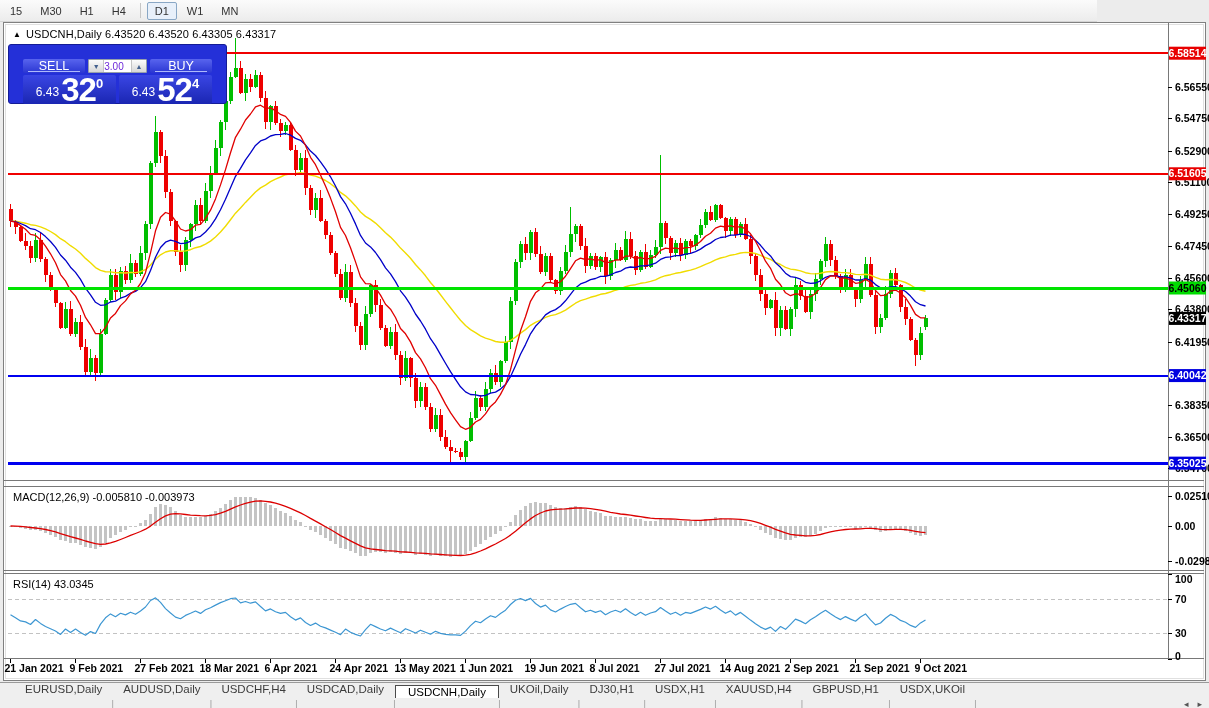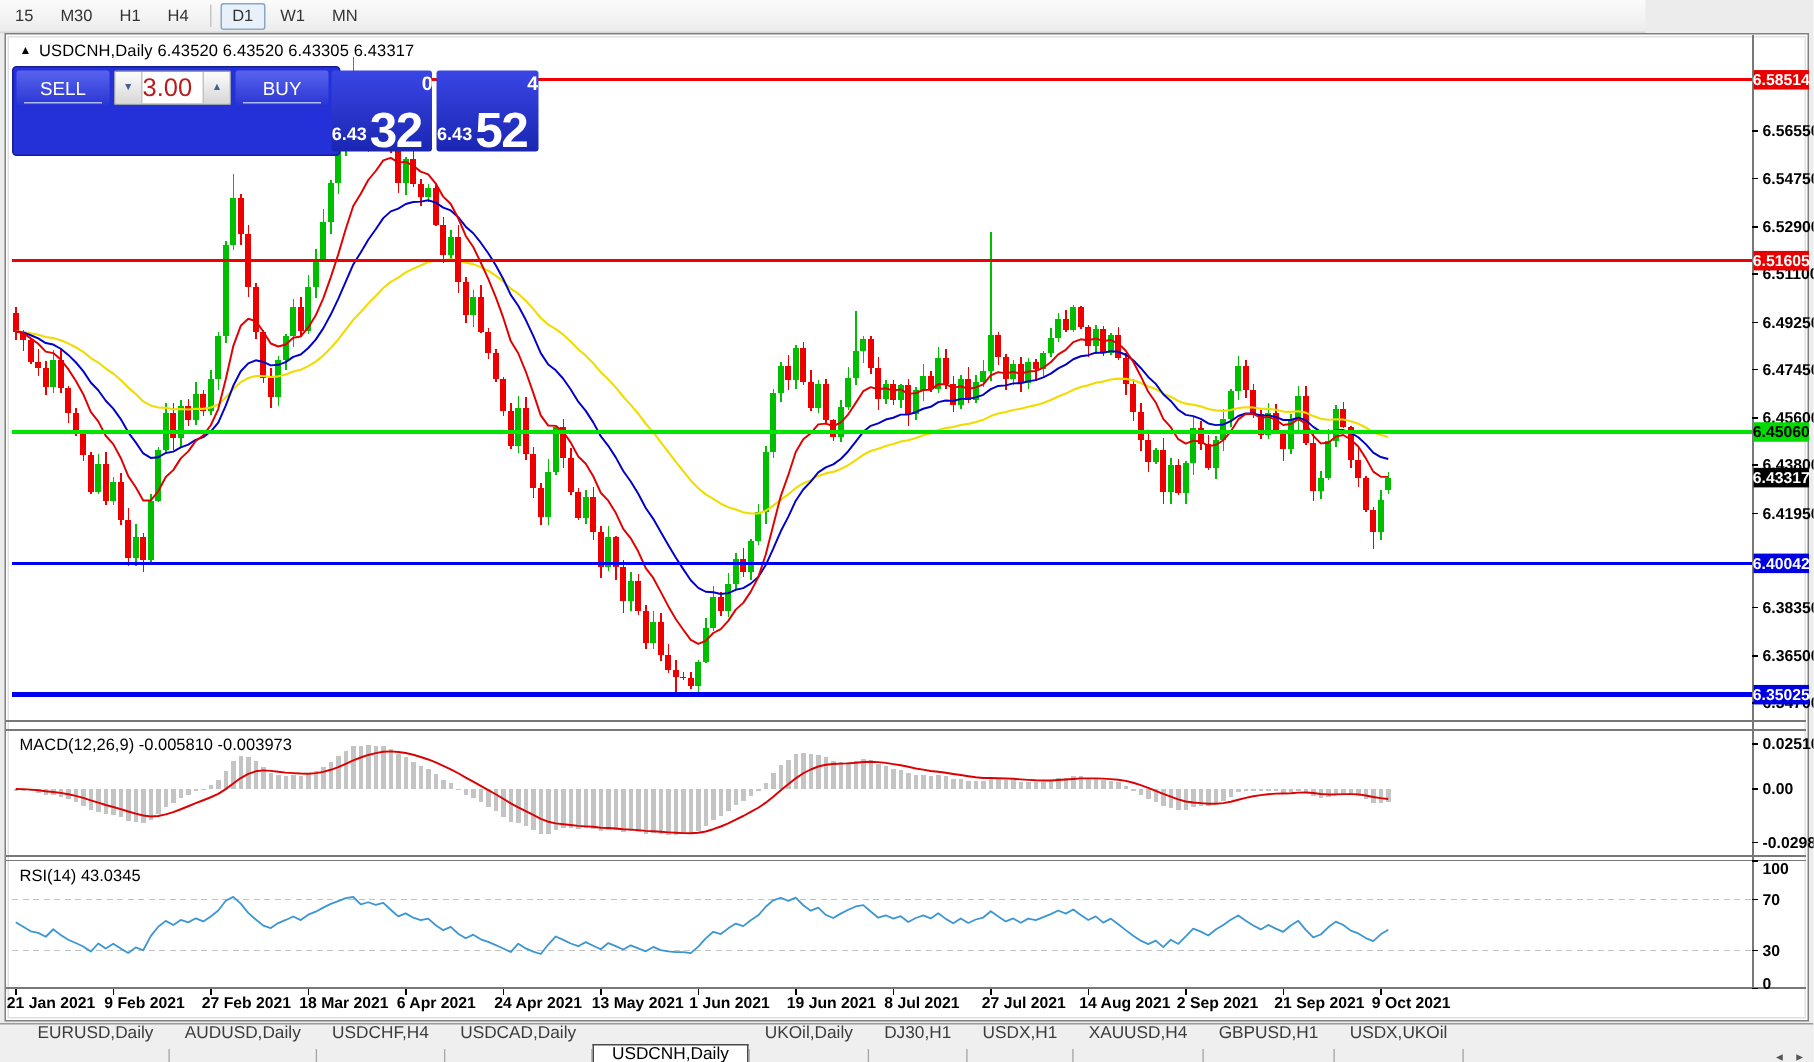--- a/index.html
+++ b/index.html
@@ -10,38 +10,38 @@
   .tf-btn.active{background:#E8F0FA;border:1px solid #89A7C5}
   .tf-sep{width:1px;height:15px;background:#C6C6C6;margin:0 5px}
   
   #chartwrap{position:absolute;left:0;top:0;width:1209px;height:708px;z-index:1}
   
   .chart-title{position:absolute;left:13px;top:28px;font-size:11px;font-weight:400;color:#000;z-index:4;letter-spacing:0.1px}
   .chart-title .tri{font-size:8px;margin-right:5px;position:relative;top:-1px}
   
   .ind-label{position:absolute;font-size:11px;color:#000;z-index:4}
   
-  .tp{position:absolute;left:8px;top:44px;width:219px;height:60px;background:#2430D8;border:1px solid #141C96;border-radius:3px;padding:2px;box-sizing:border-box;display:flex;flex-direction:row;gap:2px;z-index:5}
+  .tp{position:absolute;left:8px;top:44px;width:219px;height:60px;background:#2430D8;border:1px solid #141C96;border-radius:3px;padding:14px;box-sizing:border-box;display:flex;flex-direction:column;gap:2px;z-index:5}
   .tp-row1{display:flex;height:23px;gap:3px}
   .tp-btn{width:62px;color:#fff;font-size:12.5px;display:flex;align-items:center;justify-content:center;background:linear-gradient(#5864EE,#2A36D2);border-radius:2px;position:relative;cursor:default}
   .tp-btn::after{content:"";position:absolute;left:5px;right:5px;bottom:1px;height:1px;background:#AEB9FB}
   .spin{flex:1;display:flex;border:1px solid #96A0AA;background:#fff;border-radius:1px;overflow:hidden}
   .spin-btn{width:17px;background:linear-gradient(#FCFCFC,#D7D7D7);display:flex;align-items:center;justify-content:center;color:#44618E;font-size:7px}
   .spin-btn.dn{border-right:1px solid #C4C4C4}
   .spin-btn.up{border-left:1px solid #C4C4C4}
-  .spin-val{flex:1;display:flex;align-items:center;justify-content:flex-end;padding-right:7px;font-size:17px;color:#b91c1c}
+  .spin-val{flex:1;display:flex;align-items:center;justify-content:flex-end;padding-right:7px;font-size:10px;color:#6d28d9}
   .tp-row2{display:flex;flex:1;gap:3px}
   .price-box{flex:1;background:linear-gradient(#3A46E4,#1A26B2);border-radius:2px;display:flex;align-items:flex-end;justify-content:center;color:#fff;overflow:hidden}
-  .p-small{font-size:12px;font-weight:700;margin:0 2px 5px 0}
+  .p-small{font-size:12px;font-weight:400;margin:0 2px 5px 0}
   .p-big{font-size:33px;line-height:0.88;font-weight:700;letter-spacing:-1px}
   .p-sup{font-size:13px;font-weight:700;align-self:flex-start;margin-top:1px}
   
   .tabbar{position:absolute;left:0;top:682px;width:1209px;height:43px;background:#EFEFEF;border-top:1px solid #9A9A9A;display:flex;align-items:flex-start;padding-left:16px;box-sizing:border-box;font-size:11.5px;color:#3C3C3C;z-index:3}
   .tab{display:flex;align-items:center;padding:0 9px;cursor:default;white-space:nowrap}
-  .tab.active{background:#FFF;border:1px solid #4A4A4A;border-bottom:none;color:#000;margin:13px -1px 0 -1px;position:relative;z-index:2;padding:0 12px}
+  .tab.active{background:#FFF;border:1px solid #4A4A4A;border-bottom:none;color:#000;margin:2px -1px 0 -1px;position:relative;z-index:2;padding:0 12px}
   .tab-sep{color:#A8A8A8;align-self:center;font-size:11px}
   .tab-scroll{position:absolute;right:7px;top:0;height:100%;display:flex;align-items:center;gap:9px;color:#555;font-size:9px}
 </style>
 </head>
 <body>
 
 <div class="toolbar" id="toolbar">
     <div class="tf-btn">15</div>
     <div class="tf-btn">M30</div>
     <div class="tf-btn">H1</div>

